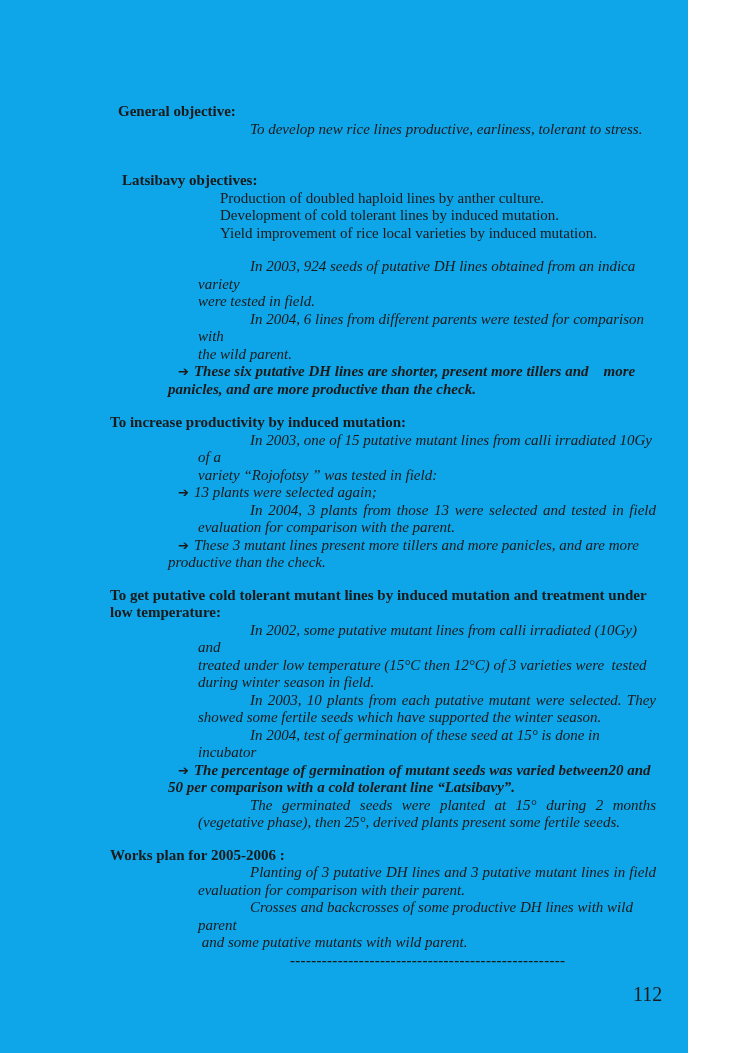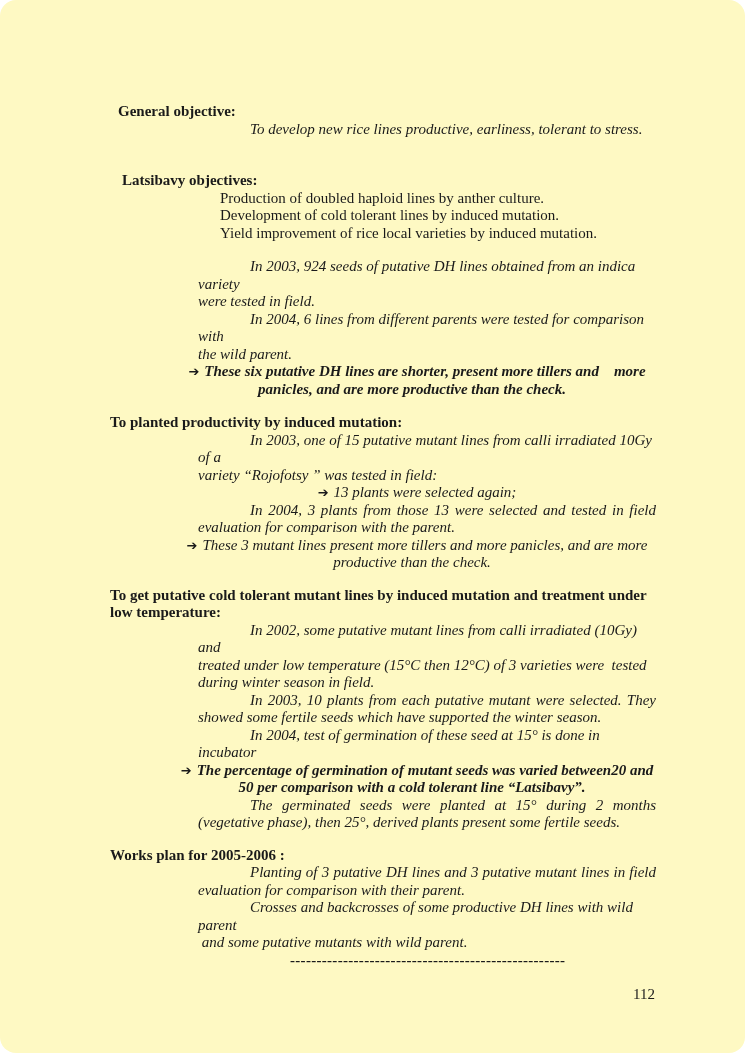--- a/index.html
+++ b/index.html
@@ -1,26 +1,25 @@
 <!DOCTYPE html>
 <html><head>
 <meta charset="utf-8">
 <style>
   * { margin:0; padding:0; box-sizing:border-box; }
   html,body { background:#ffffff; }
   .page {
     position:relative;
-    width:745px; height:1053px;
-    background:#fef9c3;
+    width:688px; height:1053px;
+    background:#0ea5e9;
     font-family:"Liberation Serif","DejaVu Serif",serif;
     color:#1a1a1a;
     font-size:15px;
     line-height:17.5px;
     overflow:hidden;
-    border-radius:16px;
   }
   .content {
     position:absolute;
     left:110px; top:103px;
     width:546px;
   }
   .hd {
     font-weight:bold;
     font-size:15px;
     white-space:pre-wrap;
@@ -44,40 +43,39 @@
   }
   .p-just {
     white-space:normal;
     text-align:justify;
   }
   .p-arrow {
     margin-left:58px;
     text-indent:10px;
     font-style:italic;
     white-space:pre-wrap;
-    text-align:center;
   }
   .bi { font-weight:bold; }
   .arrow {
     font-family:"DejaVu Sans",sans-serif;
     font-style:normal;
     font-weight:bold;
     font-size:13px;
     margin-right:5px;
   }
   .divider {
     font-weight:bold;
     font-style:normal;
     margin-left:180px;
     letter-spacing:0.3px;
   }
   .page-number {
     position:absolute;
     left:633px; top:986px;
-    font-size:15px;
+    font-size:20px;
     font-style:normal;
   }
 </style>
 </head>
 <body>
 
 <div class="page">
   <div class="content">
 
     <section>
@@ -95,21 +93,21 @@
     <section class="mt16">
       <p class="p-hang">In 2003, 924 seeds of putative DH lines obtained from an indica variety
 were tested in field.</p>
       <p class="p-hang">In 2004, 6 lines from different parents were tested for comparison with
 the wild parent.</p>
       <p class="p-arrow bi"><span class="arrow">➔</span><span>These six putative DH lines are shorter, present more tillers and    more
 panicles, and are more productive than the check.</span></p>
     </section>
 
     <section class="mt16">
-      <div class="hd">To planted productivity by induced mutation:</div>
+      <div class="hd">To increase productivity by induced mutation:</div>
       <p class="p-hang">In 2003, one of 15 putative mutant lines from calli irradiated 10Gy of a
 variety “Rojofotsy ” was tested in field:</p>
       <p class="p-arrow"><span class="arrow">➔</span><span>13 plants were selected again;</span></p>
       <p class="p-hang p-just">In 2004, 3 plants from those 13 were selected and tested in field evaluation for comparison with the parent.</p>
       <p class="p-arrow"><span class="arrow">➔</span><span>These 3 mutant lines present more tillers and more panicles, and are more
 productive than the check.</span></p>
     </section>
 
     <section class="mt15">
       <div class="hd">To get putative cold tolerant mutant lines by induced mutation and treatment under

